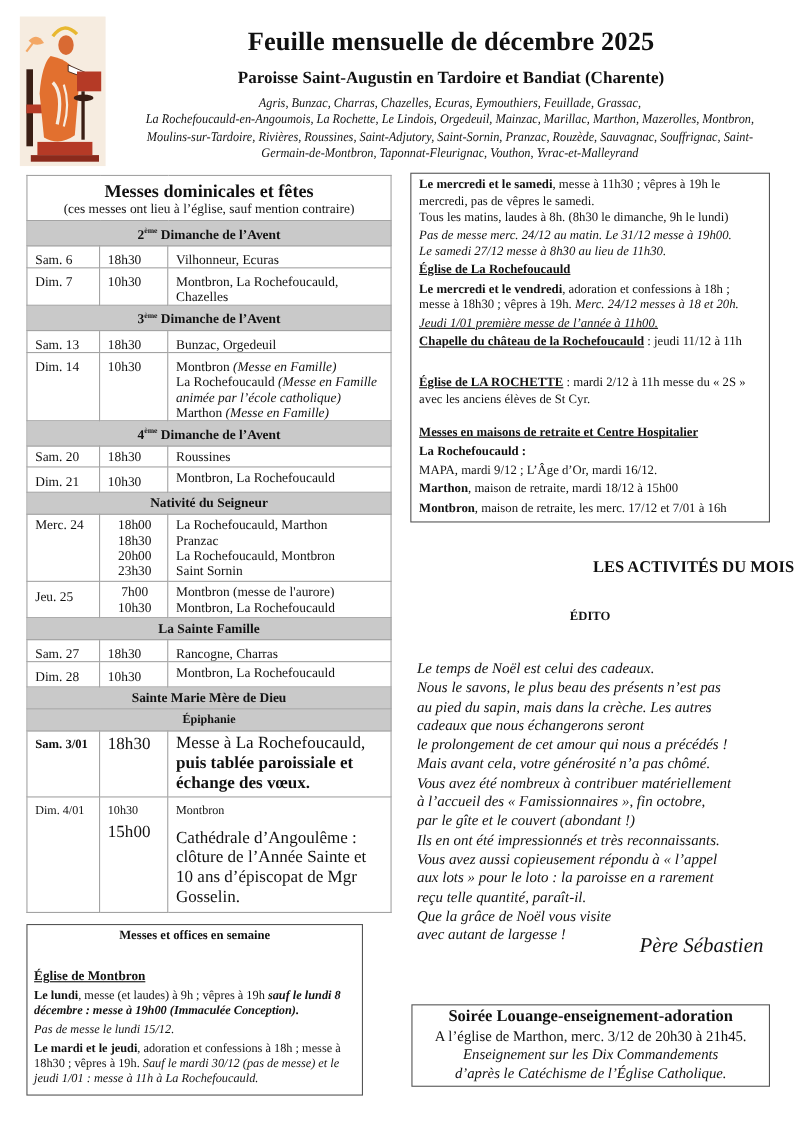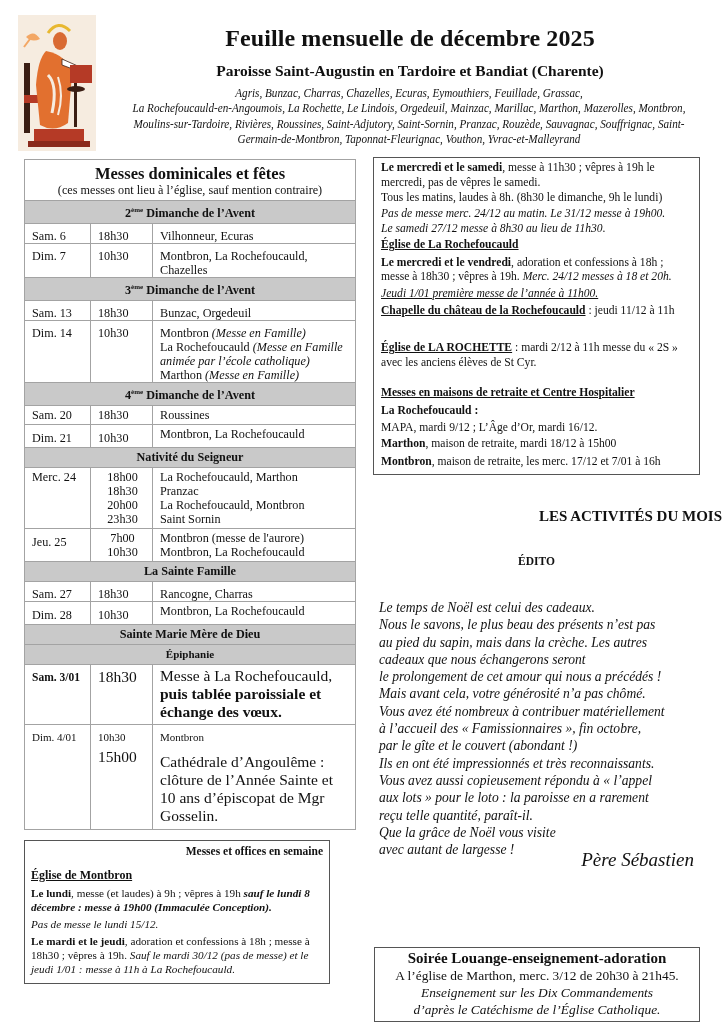--- a/index.html
+++ b/index.html
@@ -25,41 +25,41 @@
   .mass-table td.day-cell { padding-top: 6px; }
   .mass-table td.tc { text-align: center; }
   .mass-table .big { font-size: 15.5px; line-height: 18px; }
   .mass-table .big-b { font-weight: bold; }
   .mass-table .small { font-size: 11px; }
   .ital { font-style: italic; }
   .row-pad td { padding-top: 5px; padding-bottom: 0; }
 
   
   .week-box { position: absolute; left: 24px; top: 840px; width: 306px; border: 1px solid #555; padding: 3px 6px 4px 6px; font-size: 11.2px; line-height: 14px; }
-  .week-box .wb-title { text-align: right; font-weight: bold; font-size: 11.5px; margin-bottom: 10px; }
+  .week-box .wb-title { text-align: center; font-weight: bold; font-size: 11.5px; margin-bottom: 22px; }
   .week-box .church { font-weight: bold; text-decoration: underline; font-size: 12px; margin-bottom: 4px; }
   .week-box p { margin-bottom: 3px; }
 
   
   .info-box { position: absolute; left: 373px; top: 157px; width: 327px; border: 1px solid #555; padding: 3px 6px 4px 7px; font-size: 11.6px; line-height: 14.6px; }
   .info-box p { margin-bottom: 1px; }
   .info-box .ul-b { font-weight: bold; text-decoration: underline; }
   .info-box .b { font-weight: bold; }
   .info-box .i { font-style: italic; }
   .info-box .ui { font-style: italic; text-decoration: underline; }
   .gap { height: 15px; }
 
   
   .act-title { position: absolute; left: 395px; top: 508px; width: 327px; text-align: right; font-size: 15px; font-weight: bold; }
   .edito-title { position: absolute; left: 373px; top: 555px; width: 327px; text-align: center; font-size: 11.5px; font-weight: bold; }
   .edito { position: absolute; left: 379px; top: 599px; width: 330px; font-size: 13.6px; font-style: italic; line-height: 17.3px; }
   .signature { position: absolute; left: 379px; top: 849px; width: 315px; text-align: right; font-size: 19px; font-style: italic; }
 
   
-  .soiree { position: absolute; left: 374px; top: 947px; width: 326px; border: 1px solid #555; padding: 2px 4px 3px 4px; text-align: center; line-height: 17px; }
+  .soiree { position: absolute; left: 374px; top: 913px; width: 326px; border: 1px solid #555; padding: 2px 4px 3px 4px; text-align: center; line-height: 17px; }
   .soiree .s-title { font-weight: bold; font-size: 15px; }
   .soiree .s-line { font-size: 13.4px; }
   .soiree .s-ital { font-size: 13.4px; font-style: italic; }
 </style>
 </head>
 <body>
 
 <div class="logo">
   <svg width="78" height="136" viewBox="0 0 78 136">
     <rect width="78" height="136" fill="#f6ece0"></rect>

